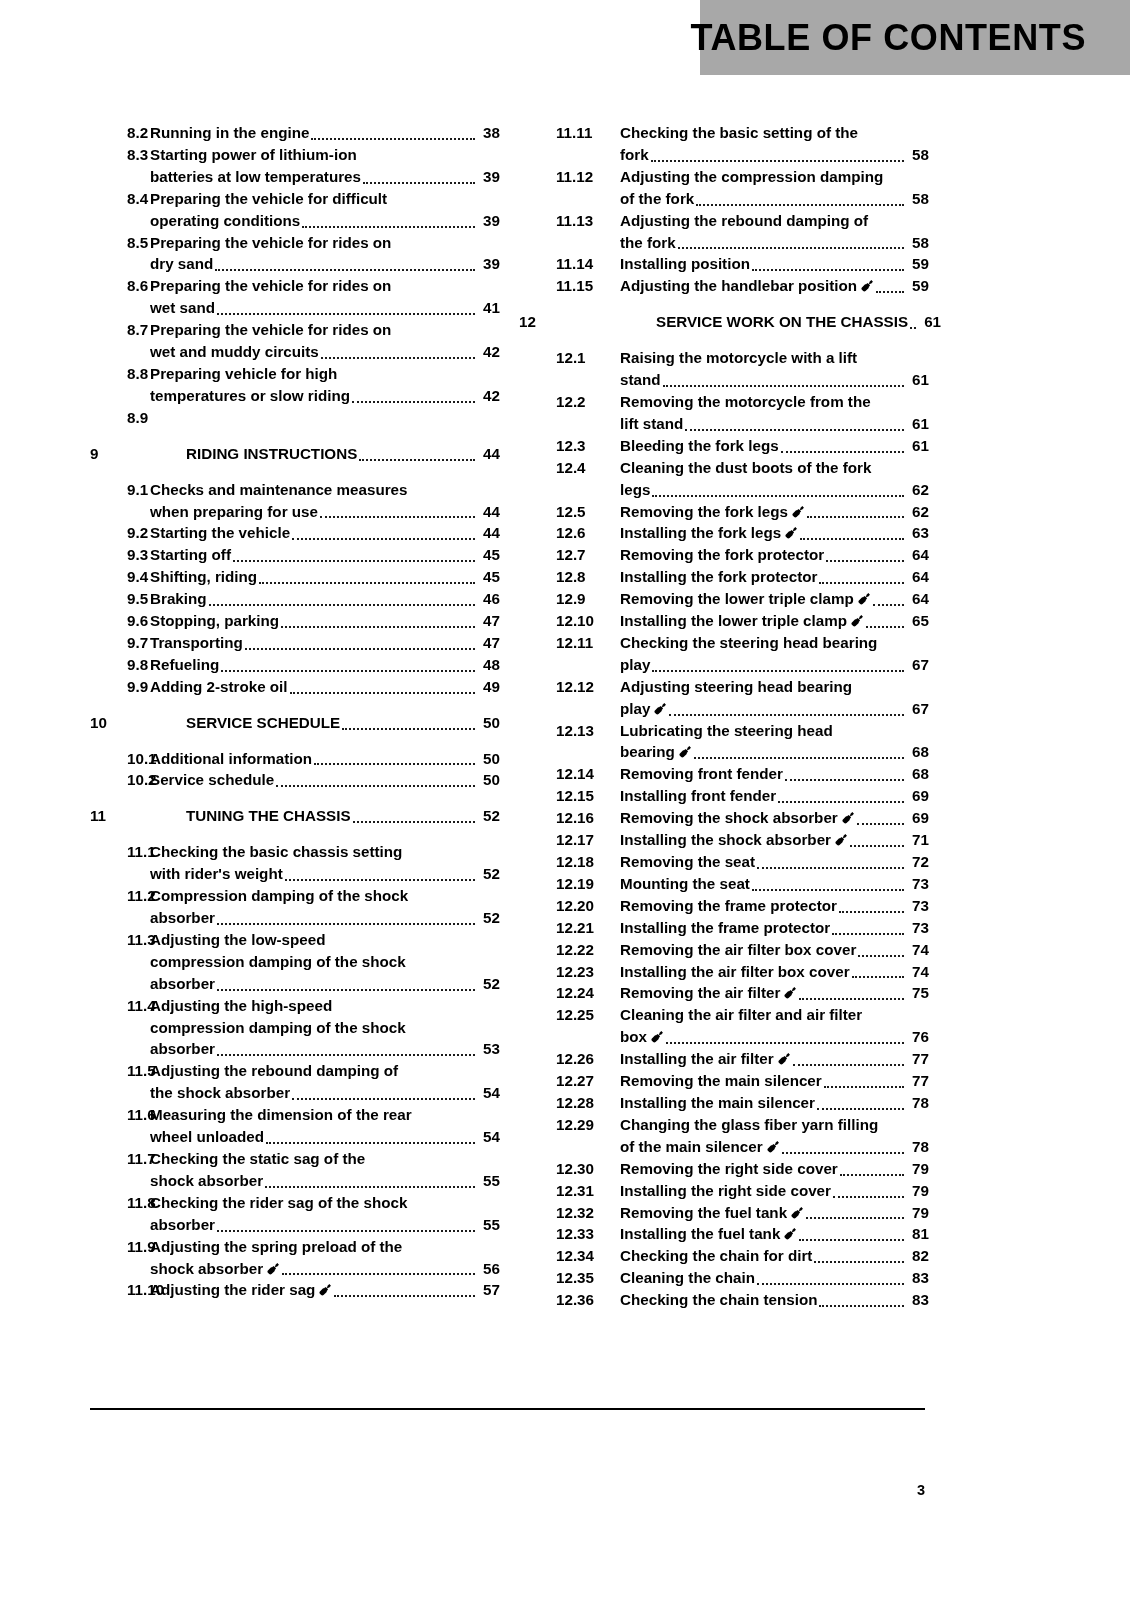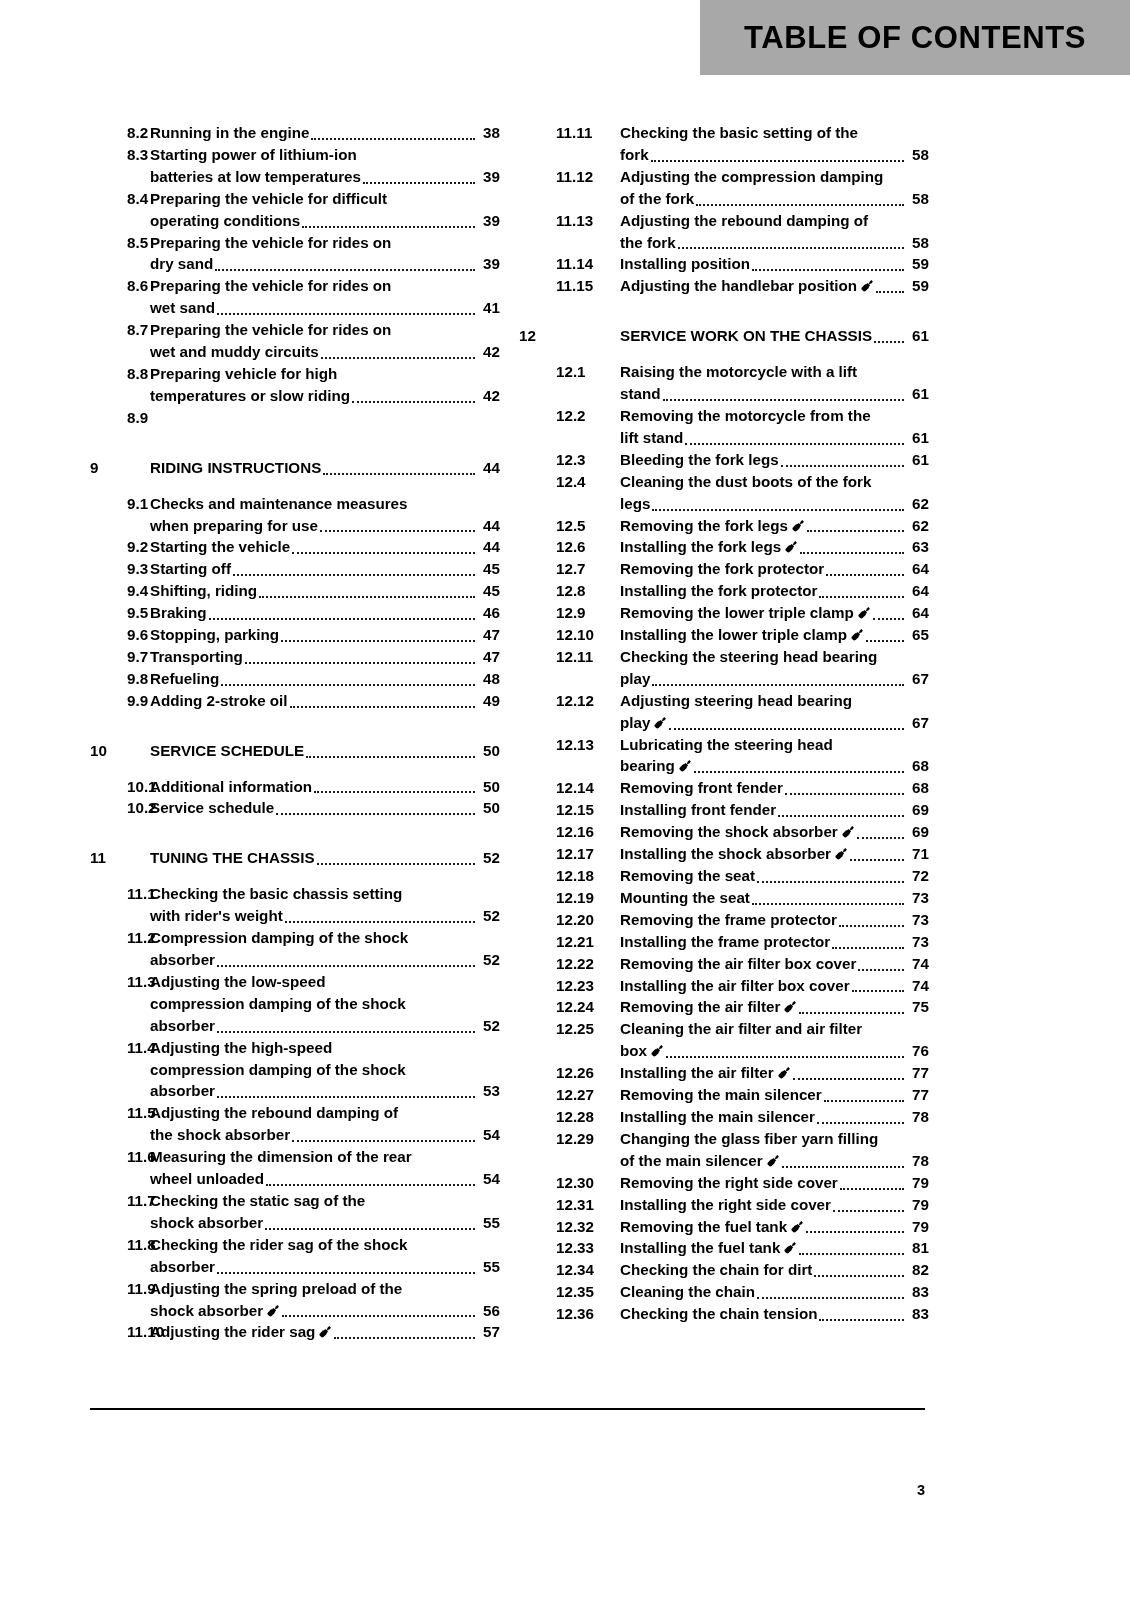--- a/index.html
+++ b/index.html
@@ -24,21 +24,21 @@
     width: 430px;
     height: 75px;
     background: #a8a8a8;
     display: flex;
     align-items: center;
     justify-content: flex-end;
     box-sizing: border-box;
     padding-right: 44px;
   }
   #header-banner .title {
-    font-size: 31px;
+    font-size: 36px;
     font-weight: bold;
     letter-spacing: 0.6px;
     color: #000;
     white-space: nowrap;
   }
 
   
   #toc-body {
     position: absolute;
     left: 0;
@@ -56,22 +56,23 @@
 
   .toc-entry {
     display: flex;
     align-items: flex-start;
     font-size: 15.2px;
     line-height: 21.9px;
     color: #000;
   }
   
   .toc-entry.chapter {
-    margin-top: 28px;
+    margin-top: 14px;
     margin-bottom: 14px;
+    gap: 36px;
   }
   .toc-entry.chapter:first-child { margin-top: 0; }
 
   .entry-num {
     flex: 0 0 auto;
     white-space: nowrap;
   }
   
   .toc-entry.section  .entry-num { width: 60px; padding-left: 37px; box-sizing: border-box; }
   .toc-entry.chapter  .entry-num { width: 60px; padding-left: 0;   box-sizing: border-box; }

